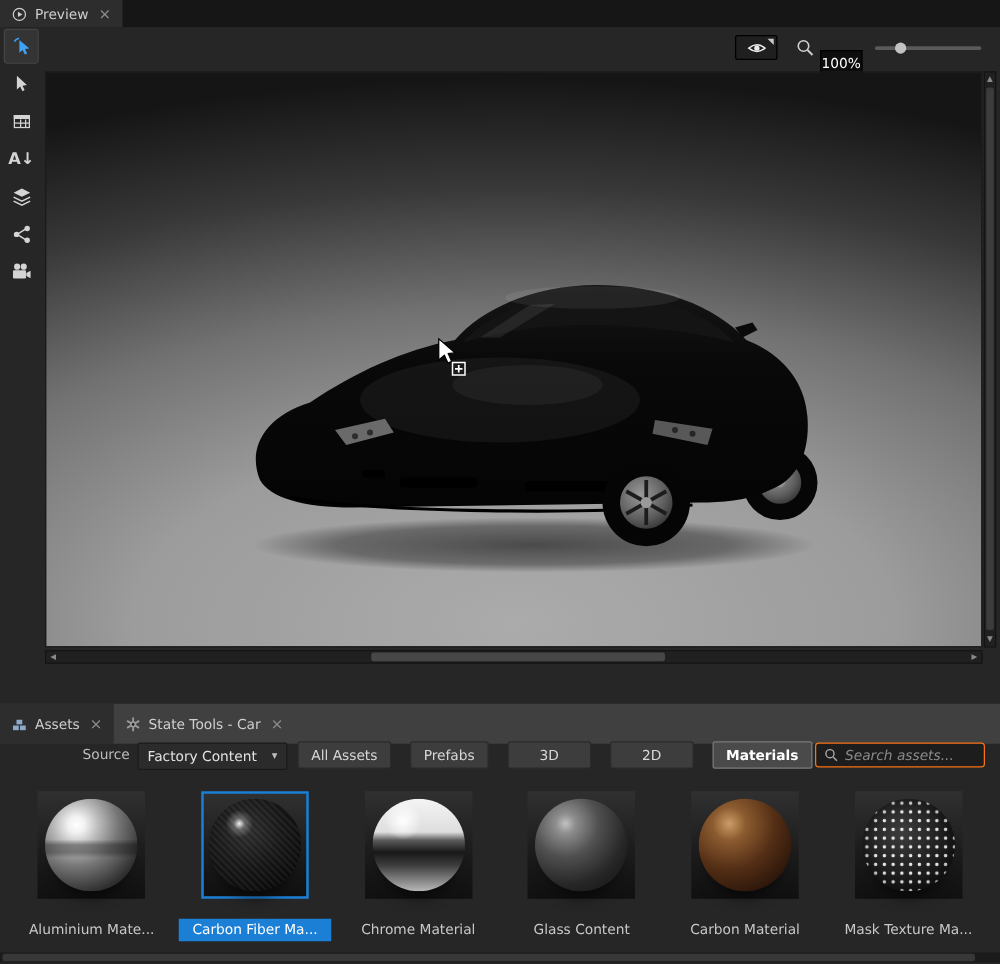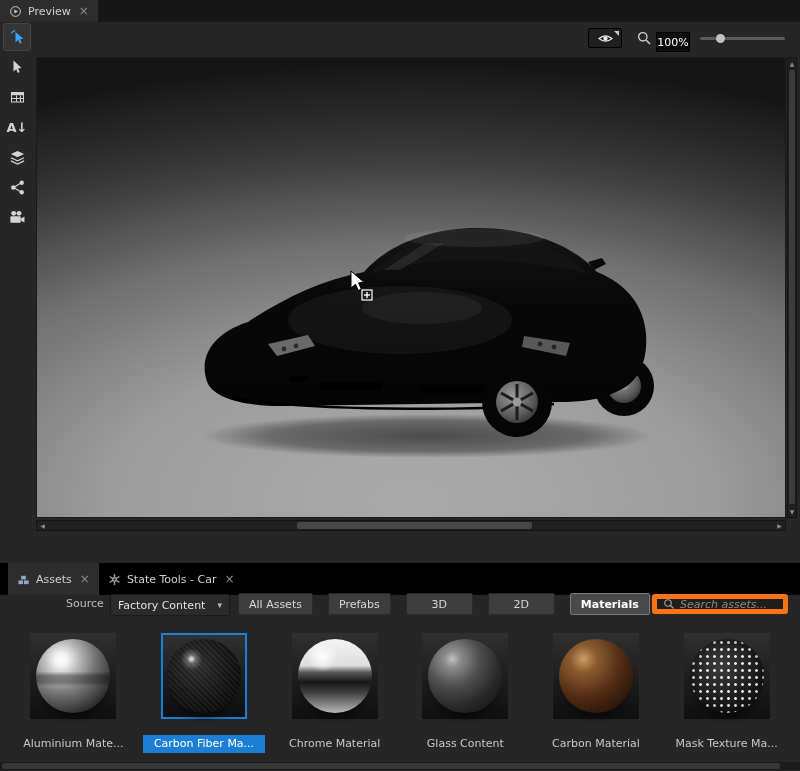--- a/index.html
+++ b/index.html
@@ -23,21 +23,21 @@
   .tool.selected { background:#343434; outline:1px solid #454545; }
   .tool .txt { color:#d4d4d4; font-size:13px; font-weight:bold; line-height:1; }
 
   
   .vp-controls { position:absolute; top:6px; right:0; height:22px; }
   .eye-btn { position:absolute; right:178px; top:0; width:34px; height:20px; background:#1f1f1f; border:1px solid #000;
     border-radius:2px; display:flex; align-items:center; justify-content:center; }
   .eye-corner { position:absolute; top:2px; right:2px; width:0; height:0;
     border-top:5px solid #c9c9c9; border-left:5px solid transparent; }
   .mag-ico { position:absolute; right:148px; top:2px; }
-  .zoom-box { position:absolute; right:110px; top:4px; width:34px; height:20px; background:#0d0d0d; border:1px solid #000;
+  .zoom-box { position:absolute; right:110px; top:12px; width:34px; height:20px; background:#0d0d0d; border:1px solid #000;
     color:#fff; font-size:11px; display:flex; align-items:center; justify-content:center; }
   .slider { position:absolute; right:15px; top:9px; width:85px; height:3px; background:#5a5a5a; border-radius:2px; }
   .slider-thumb { position:absolute; left:16px; top:-3px; width:9px; height:9px; background:#c2c2c2; border-radius:50%; }
 
   
   .viewport { position:absolute; left:36px; top:35px; width:750px; height:461px; border:1px solid #1a1a1a;
     background: radial-gradient(ellipse 120% 95% at 50% 96%, #ababab 0%, #9c9c9c 34%, #717171 58%, #383838 80%, #151515 100%);
     overflow:hidden; }
   .car-wrap { position:absolute; left:135px; top:90px; width:520px; height:320px; }
 
@@ -47,33 +47,33 @@
   .hscroll { position:absolute; left:36px; top:498px; width:750px; height:11px; background:#202020; border:1px solid #141414;
     display:block; }
   .hthumb { position:absolute; left:260px; top:1px; width:235px; height:7px; background:#474747; border-radius:2px; }
   .harrow { position:absolute; top:0; width:11px; height:9px; color:#8a8a8a; font-size:6px; line-height:9px; text-align:center; }
   .vscroll { position:absolute; left:787px; top:35px; width:10px; height:461px; background:#202020; border:1px solid #141414; }
   .vthumb { position:absolute; left:1px; top:12px; width:6px; height:434px; background:#3c3c3c; border-radius:2px; }
   .varrow { position:absolute; left:0; width:8px; height:11px; color:#8a8a8a; font-size:6px; line-height:11px; text-align:center; }
 
   
   .bottom { position:absolute; top:563px; left:0; right:0; bottom:0; background:#262626; }
-  .bottom-tabbar { position:absolute; top:0; left:0; right:0; height:32px; background:#000000; display:flex;padding-left:8px; }
+  .bottom-tabbar { position:absolute; top:0; left:0; right:0; height:32px; background:#404040; display:flex; }
 
   .controls-row { position:absolute; top:30px; left:0; right:0; height:24px; }
   .src-label { position:absolute; left:66px; top:4px; font-size:11px; color:#bdbdbd; }
   .src-dropdown { position:absolute; left:110px; top:1px; width:120px; height:22px; background:#2b2b2b; border:1px solid #1a1a1a;
     border-radius:2px; display:flex; align-items:center; justify-content:space-between; padding:0 7px; font-size:11px; color:#e2e2e2; }
   .dd-arrow { color:#bdbdbd; font-size:9px; }
   .filters { position:absolute; left:238px; top:0; display:flex; gap:15px; }
   .fbtn { height:22px; background:#3d3d3d; border:1px solid #2a2a2a; border-radius:2px; color:#d8d8d8; font-size:11px;
     display:flex; align-items:center; justify-content:center; padding:0 10px; }
   .fbtn.w66 { width:67px; }
   .fbtn.selected { background:#4a4a4a; border-color:#7a7a7a; color:#ffffff; font-weight:bold; }
-  .search-box { position:absolute; right:12px; top:1px; width:136px; height:20px; background:#1d1d1d; border:5px solid #f97316;
+  .search-box { position:absolute; right:12px; top:1px; width:136px; height:20px; background:#1d1d1d; border:1px solid #f97316;
     border-radius:3px; display:flex; align-items:center; padding:0 6px; gap:5px; }
   .search-box input { flex:1; background:transparent; border:none; outline:none; color:#cfcfcf; font-size:11px;
     font-style:italic; font-family:inherit; width:100px; }
   .search-box input::placeholder { color:#8a8a8a; font-style:italic; }
 
   
   .assets-row { position:absolute; left:12px; right:12px; top:70px; display:flex; gap:8px; }
   .cell { flex:1; display:flex; flex-direction:column; align-items:center; }
   .thumb { width:86px; height:86px; background:linear-gradient(180deg,#303030 0%,#1d1d1d 55%,#101010 100%);
     display:flex; align-items:center; justify-content:center; }

